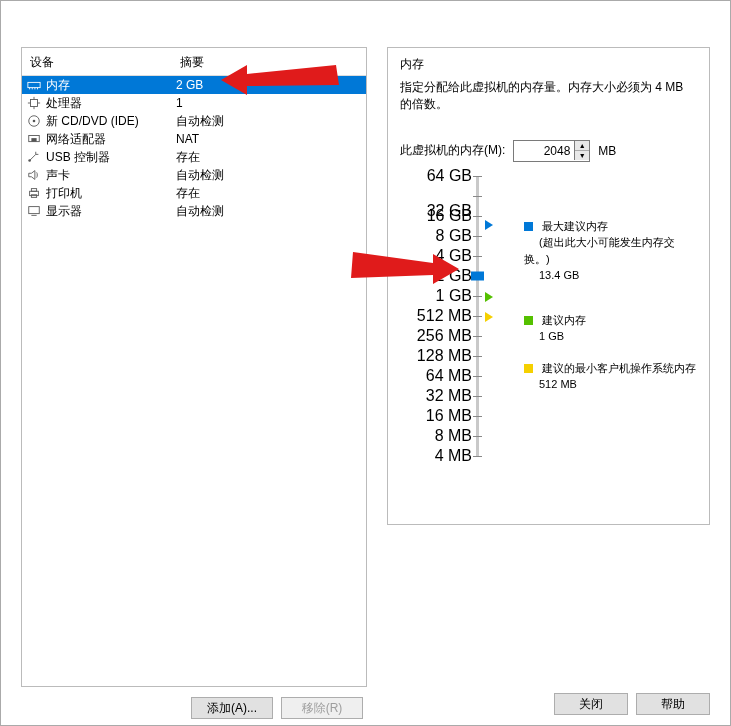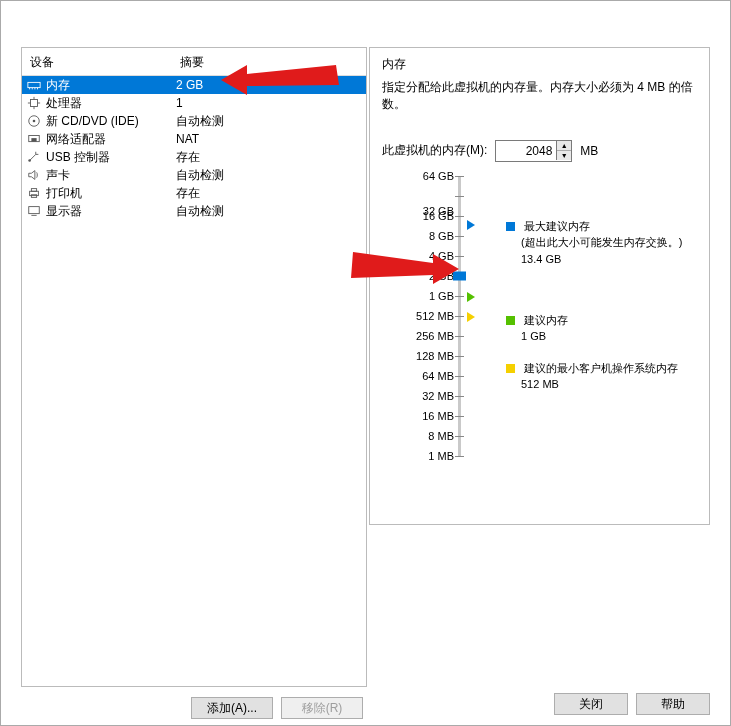--- a/index.html
+++ b/index.html
@@ -2,21 +2,21 @@
 <html><head>
 <meta charset="utf-8">
 <style>
   html,body{margin:0;padding:0;font-family:"Microsoft YaHei","Segoe UI",sans-serif;font-size:12px;color:#000;background:#fff;}
   .window{position:relative;width:731px;height:726px;box-sizing:border-box;border:1px solid #aaa;background:#fff;}
   .titlebar{display:flex;align-items:center;justify-content:space-between;height:28px;padding:0 6px 0 8px;border-bottom:1px solid #ccc;}
   .titlebar .title{font-size:12px;}
   .close-btn{width:40px;height:24px;display:flex;align-items:center;justify-content:center;cursor:pointer;}
   .close-btn svg{width:11px;height:11px;stroke:#333;stroke-width:1.3;}
   .content{position:absolute;left:20px;top:46px;right:20px;bottom:50px;}
-  .panels{display:flex;gap:2px;height:640px;}
+  .panels{display:flex;gap:20px;height:640px;}
   .left-panel,.right-panel{border:1px solid #bbb;background:#fff;box-sizing:border-box;}
   .left-panel{width:346px;height:640px;}
   .right-panel{flex:1;height:478px;}
   .table-head{display:flex;padding:6px 8px 4px;border-bottom:1px solid #ddd;}
   .col-dev{width:150px;}
   .col-sum{flex:1;}
   .row{display:flex;align-items:center;height:18px;padding:0 4px;}
   .row.selected{background:#0078d7;color:#fff;}
   .row .icon{width:16px;height:16px;display:flex;align-items:center;justify-content:center;margin-right:4px;}
   .row .icon svg{width:14px;height:14px;}
@@ -31,21 +31,21 @@
   .desc{font-size:12px;margin-bottom:27px;line-height:1.4;}
   .mem-row{display:flex;align-items:center;gap:8px;margin-bottom:14px;}
   .spin{display:inline-flex;align-items:center;border:1px solid #7a7a7a;height:20px;}
   .spin input{width:54px;height:18px;border:none;text-align:right;padding-right:4px;font-size:12px;outline:none;}
   .spin .arrows{display:flex;flex-direction:column;border-left:1px solid #7a7a7a;}
   .spin .arrows div{width:14px;height:9px;display:flex;align-items:center;justify-content:center;font-size:7px;line-height:1;background:#e8e8e8;cursor:pointer;}
   .spin .arrows div:first-child{border-bottom:1px solid #aaa;}
   .slider-area{position:relative;margin-left:28px;height:300px;}
   .slider-track{position:absolute;left:48px;top:0;width:3px;height:280px;background:#c9c9c9;}
   .tick{position:absolute;left:45px;width:9px;height:1px;background:#888;}
-  .tick-label{position:absolute;right:calc(100% - 44px);font-size:11px;white-space:nowrap;text-align:right;transform:translateY(-50%);}
+  .tick-label{position:absolute;right:calc(100% - 44px);font-size:16px;white-space:nowrap;text-align:right;transform:translateY(-50%);}
   .marker{position:absolute;width:0;height:0;}
   .marker.left{border-top:5px solid transparent;border-bottom:5px solid transparent;}
   .handle{position:absolute;left:43px;width:13px;height:9px;background:#0078d7;transform:translateY(-50%);}
   .legend{position:absolute;left:96px;font-size:11px;line-height:1.5;}
   .legend .sq{display:inline-block;width:9px;height:9px;margin-right:6px;vertical-align:middle;}
   .arrow-anno{position:absolute;pointer-events:none;}
 </style>
 </head>
 <body>
 
@@ -191,21 +191,21 @@
               <div class="tick-label" style="top: 180px;">128 MB</div>
               <div class="tick" style="top: 200px;"></div>
               <div class="tick-label" style="top: 200px;">64 MB</div>
               <div class="tick" style="top: 220px;"></div>
               <div class="tick-label" style="top: 220px;">32 MB</div>
               <div class="tick" style="top: 240px;"></div>
               <div class="tick-label" style="top: 240px;">16 MB</div>
               <div class="tick" style="top: 260px;"></div>
               <div class="tick-label" style="top: 260px;">8 MB</div>
               <div class="tick" style="top: 280px;"></div>
-              <div class="tick-label" style="top: 280px;">1 MB</div>
+              <div class="tick-label" style="top: 280px;">4 MB</div>
             </div>
 
           <div class="marker left" style="left:57px;top:44px;border-left:8px solid #0078d7;"></div>
           <div class="marker left" style="left:57px;top:116px;border-left:8px solid #55c000;"></div>
           <div class="marker left" style="left:57px;top:136px;border-left:8px solid #f5d000;"></div>
           <div class="handle" style="top:100px;"></div>
 
           <div class="legend" style="top:42px;">
             <span class="sq" style="background:#0078d7;"></span>
             <span>最大建议内存</span><br>

